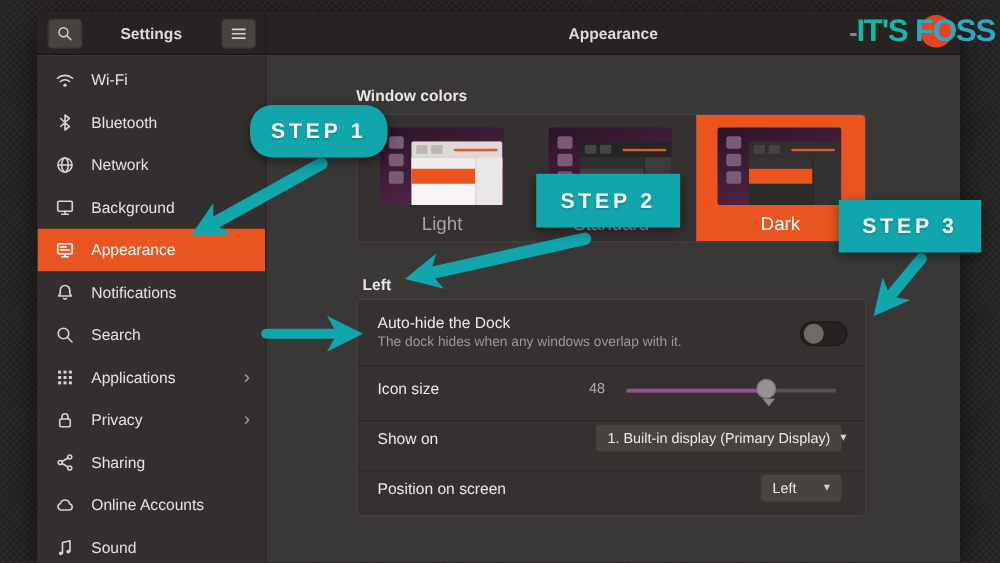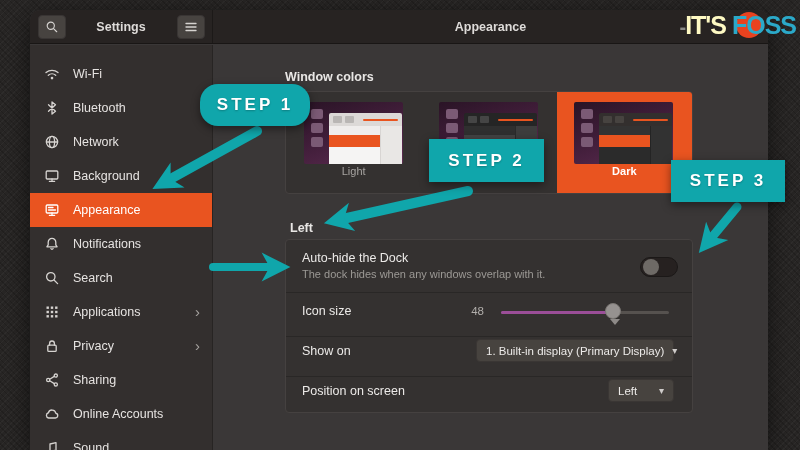--- a/index.html
+++ b/index.html
@@ -17,62 +17,62 @@
     background-color:#282625;
     background-image:
       repeating-linear-gradient(45deg, rgba(0,0,0,.16) 0 1px, transparent 1px 4px),
       repeating-linear-gradient(-45deg, rgba(255,255,255,.03) 0 1px, transparent 1px 4px);
   }
 
   
   .logo { position:absolute; top:11px; right:4px; z-index:40; font-weight:bold; font-size:25px; letter-spacing:-1px; line-height:28px; white-space:nowrap; }
   .logo .circ { position:absolute; top:1px; right:34px; width:26px; height:26px; border-radius:50%; background:#e8421f; z-index:0; }
   .logo span.txt { position:relative; z-index:1; }
-  .logo .its { color:#fef9c3; }
+  .logo .its { color:#14b8a6; }
   .logo .pre { color:#8a8a86; font-size:20px; }
   .logo .foss { color:#2ba9c9; }
 
   
   .appwin {
     position:absolute; left:30px; top:10px; width:738px; height:440px;
     border-radius:10px 10px 0 0; overflow:hidden;
     box-shadow:0 6px 26px rgba(0,0,0,.6);
     background:#3a3737;
   }
   .titlebar { position:absolute; left:0; top:0; width:738px; height:34px; background:#272322; border-bottom:1px solid #191615; display:flex; }
   .tb-left { width:183px; height:100%; position:relative; border-right:1px solid #1c1918; }
   .tb-right { flex:1; display:flex; align-items:center; justify-content:center; }
   .tb-btn { position:absolute; top:5px; width:28px; height:24px; border-radius:4px; background:#474340; border:1px solid #393534; display:flex; align-items:center; justify-content:center; }
   .tb-btn.search { left:8px; }
   .tb-btn.burger { right:7px; }
   .tb-title { position:absolute; left:0; right:0; top:0; height:34px; display:flex; align-items:center; justify-content:center; font-size:12.5px; font-weight:bold; color:#dedbd9; }
   .page-title { font-size:12.5px; font-weight:bold; color:#dedbd9; }
 
   
-  .sidebar { position:absolute; left:0; top:35px; width:183px; height:405px; background:#332f2e; border-right:1px solid #272423; padding-top:12px; }
+  .sidebar { position:absolute; left:0; top:35px; width:183px; height:405px; background:#332f2e; border-right:1px solid #272423; padding-top:2px; }
   .side-item { height:34px; display:flex; align-items:center; padding:0 12px 0 14px; color:#e6e3e1; font-size:12.5px; cursor:default; }
   .side-item .ic { width:16px; height:16px; margin-right:13px; flex:0 0 16px; display:flex; align-items:center; justify-content:center; }
   .side-item .lbl { flex:1; }
   .side-item .chev { color:#a5a29f; font-size:15px; line-height:14px; }
   .side-item.selected { background:#E95420; color:#ffffff; }
   svg.icn { stroke:#d6d3d0; fill:none; stroke-width:1.3; stroke-linecap:round; stroke-linejoin:round; }
   .selected svg.icn { stroke:#ffffff; }
   svg.icn .fil { fill:#d6d3d0; stroke:none; }
 
   
   .main { position:absolute; left:184px; top:35px; width:554px; height:405px; background:#3a3737; }
   .sec-heading { position:absolute; font-size:12.5px; font-weight:bold; color:#e9e7e5;text-align:center; }
   .card { position:absolute; background:#343130; border:1px solid #454140; border-radius:4px; }
 
   
   .wc-card { left:71px; top:46px; width:408px; height:103px; display:flex; overflow:hidden; }
   .theme-tile { flex:1; position:relative; }
   .theme-tile.sel { background:#E95420; }
-  .theme-label { position:absolute; left:0; right:0; bottom:16px; text-align:center; font-size:11px; color:#a6a3a0; }
-  .theme-tile.sel .theme-label { color:#ffffff; font-weight:bold; }
+  .theme-label { position:absolute; left:0; right:0; bottom:5px; text-align:center; font-size:15px; color:#a6a3a0; }
+  .theme-tile.sel .theme-label { color:#ffffff; font-weight:normal; }
   .preview { position:absolute; left:50%; top:10px; width:99px; height:62px; margin-left:-50px; border-radius:2px; overflow:hidden;
     background:linear-gradient(160deg,#2a1426 0%,#401d39 45%,#5e2d52 100%); }
   .preview .pdock { position:absolute; left:7px; top:7px; width:13px; bottom:7px; display:flex; flex-direction:column; gap:4px; }
   .preview .pdock i { display:block; width:12px; height:10px; border-radius:2px; background:#7b5a75; }
   .preview .pwin { position:absolute; left:25px; top:11px; right:1px; bottom:0; border-radius:2px 2px 0 0; overflow:hidden; }
   .pwin .phead { height:13px; display:flex; align-items:center; gap:3px; padding:0 4px; }
   .phead i { width:9px; height:7px; border-radius:1px; }
   .phead .pline { flex:1; height:2px; border-radius:1px; background:#e9541f; margin-left:6px; }
   .pwin .pbody { position:absolute; top:13px; left:0; right:0; bottom:0; }
   .pbody .prow1 { height:9px; }

